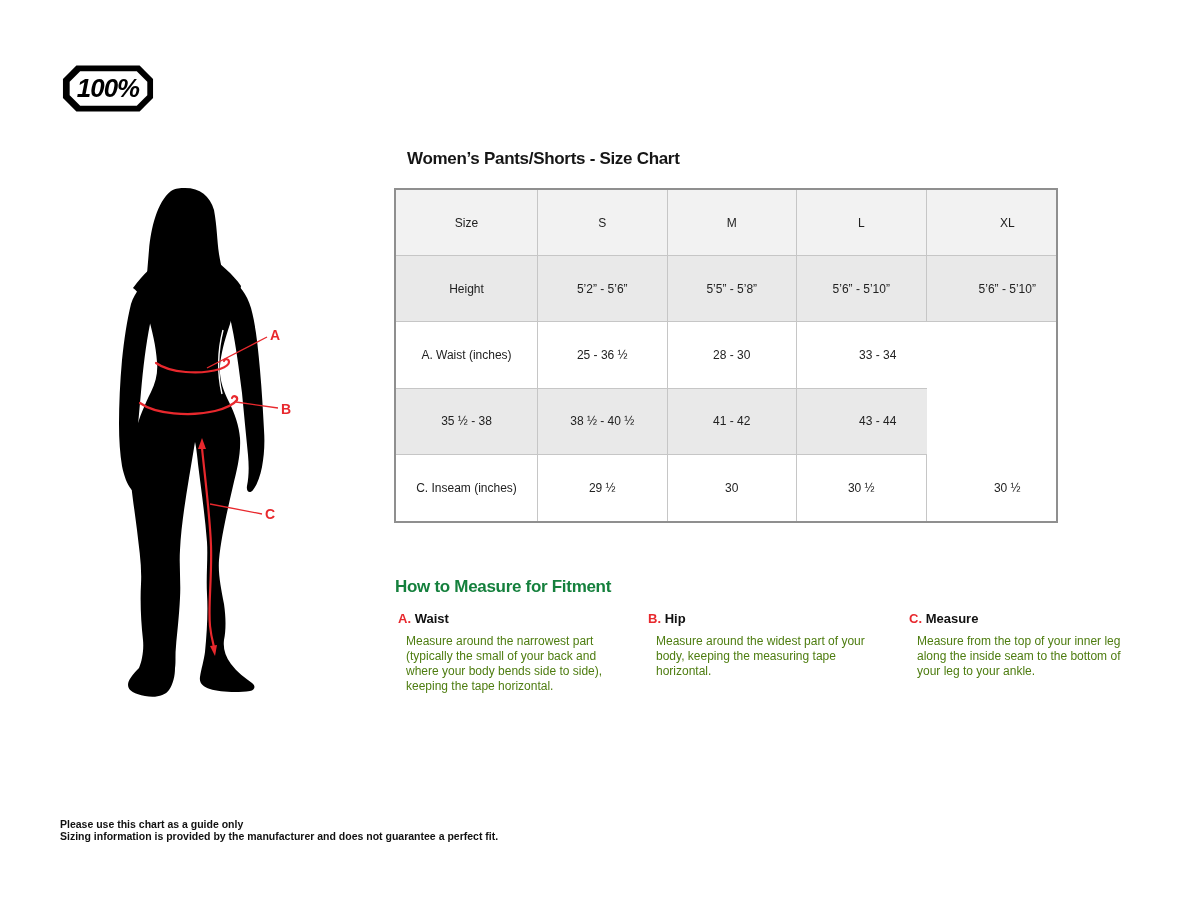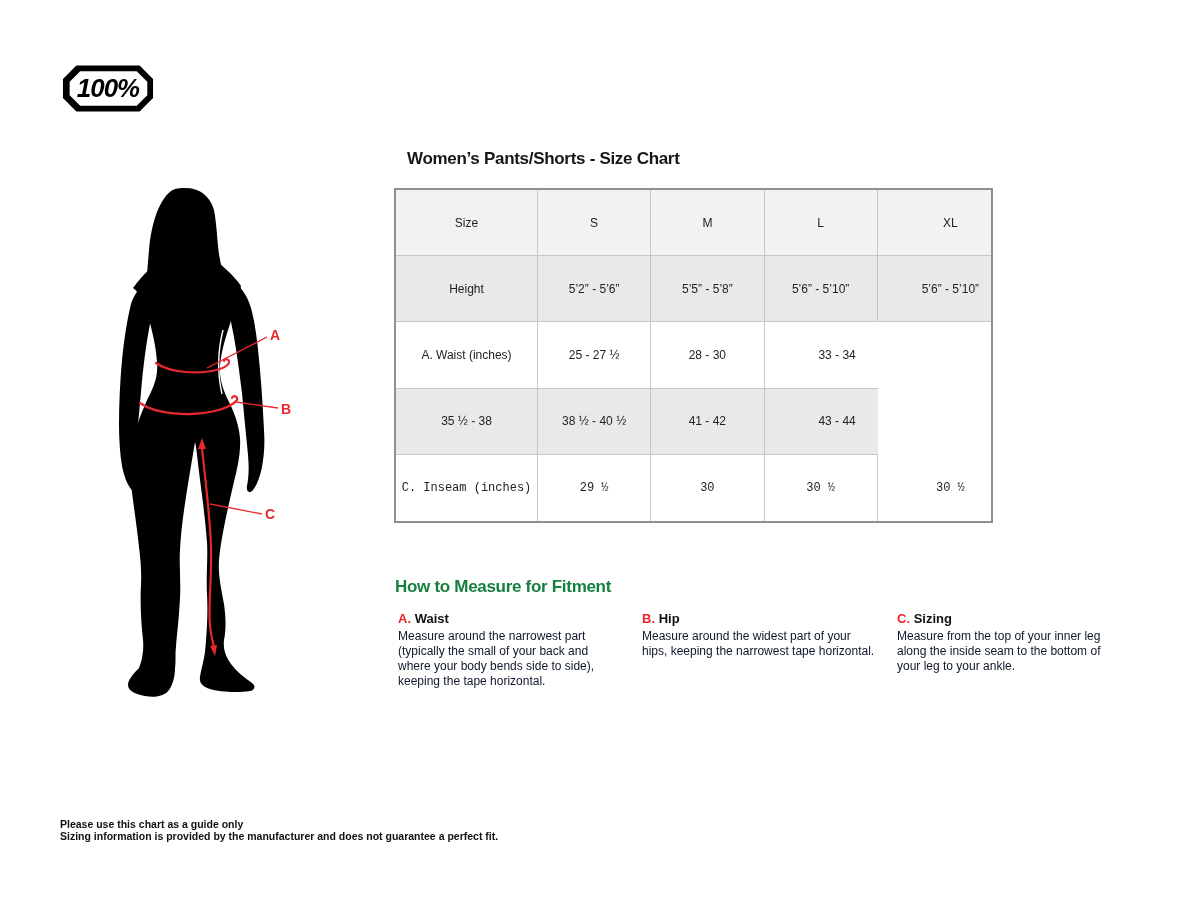--- a/index.html
+++ b/index.html
@@ -7,47 +7,47 @@
     width:1200px;height:900px;position:relative;background:#ffffff;
     font-family:"Liberation Sans",sans-serif;color:#1a1a1a;overflow:hidden;
   }
   .logo{position:absolute;left:62px;top:64px;width:92px;height:49px;}
   .chart-title{
     position:absolute;left:395px;top:137px;margin:12px;
     font-size:17px;font-weight:bold;letter-spacing:-0.3px;color:#161616;
   }
   
   .size-table{
-    position:absolute;left:394px;top:188px;width:599px;height:335px;
+    position:absolute;left:394px;top:188px;width:664px;height:335px;
     box-sizing:border-box;border:2px solid #8f8f8f;background:#fff;
     display:grid;grid-template-rows:repeat(5,1fr);
   }
   .trow{display:grid;grid-template-columns:142px 1fr 1fr 1fr 1fr;}
   .tcell{
     display:flex;align-items:center;justify-content:center;text-align:center;
     font-size:12px;color:#222;
     border-right:1px solid #c6c6c6;border-bottom:1px solid #c6c6c6;
     padding:0 4px;box-sizing:border-box;
   }
   .trow .tcell:last-child{border-right:none;padding-left:36px;}
-  .trow:last-child .tcell{border-bottom:none;font-family:Liberation Mono, monospace;}
+  .trow:last-child .tcell{border-bottom:none;}
   .row-header .tcell{background:#f2f2f2;}
   .row-shade  .tcell{background:#e9e9e9;text-align:center;}
   
   .measure-title{
     position:absolute;left:395px;top:577px;margin:0;
     font-size:17px;font-weight:bold;letter-spacing:-0.3px;color:#15803d;
   }
   .measure-cols{
     position:absolute;left:398px;top:611px;width:700px;
-    display:grid;grid-template-columns:224px 235px 221px;column-gap:20px;
+    display:grid;grid-template-columns:224px 235px 221px;column-gap:26px;
   }
   .measure-item h3{margin:0 0 3px 0;font-size:13px;font-weight:bold;color:#111;}
   .measure-item h3 .letter{color:#e8282d;}
-  .measure-item p{margin:0;font-size:12px;line-height:15px;color:#0f172a;}
+  .measure-item p{margin:8px;font-size:12px;line-height:15px;color:#4d7c0f;}
   
   .figure{position:absolute;left:115px;top:186px;width:185px;height:545px;}
   
   .disclaimer{
     position:absolute;left:60px;top:818px;
     font-size:10.5px;font-weight:bold;line-height:12px;color:#111;
   }
 </style>
 </head>
 <body>
@@ -153,21 +153,21 @@
   </div>
   <div class="trow row-shade">
     <div class="tcell">Height</div>
     <div class="tcell">5’2” - 5’6”</div>
     <div class="tcell">5’5” - 5’8”</div>
     <div class="tcell">5’6” - 5’10”</div>
     <div class="tcell">5’6” - 5’10”</div>
   </div>
   <div class="trow">
     <div class="tcell">A. Waist (inches)</div>
-    <div class="tcell">25 - 27 ½</div>
+    <div class="tcell">25 - 36 ½</div>
     <div class="tcell">28 - 30</div>
     <div class="tcell">33 - 34</div>
   </div>
   <div class="trow row-shade">
     <div class="tcell">35 ½ - 38</div>
     <div class="tcell">38 ½ - 40 ½</div>
     <div class="tcell">41 - 42</div>
     <div class="tcell">43 - 44</div>
   </div>
   <div class="trow">
@@ -187,26 +187,26 @@
       <span class="letter">A.</span>
       <span>Waist</span>
     </h3>
     <p>Measure around the narrowest part (typically the small of your back and where your body bends side to side), keeping the tape horizontal.</p>
   </div>
   <div class="measure-item">
     <h3>
       <span class="letter">B.</span>
       <span>Hip</span>
     </h3>
-    <p>Measure around the widest part of your hips, keeping the narrowest tape horizontal.</p>
+    <p>Measure around the widest part of your body, keeping the measuring tape horizontal.</p>
   </div>
   <div class="measure-item">
     <h3>
       <span class="letter">C.</span>
-      <span>Sizing</span>
+      <span>Measure</span>
     </h3>
     <p>Measure from the top of your inner leg along the inside seam to the bottom of your leg to your ankle.</p>
   </div>
 </div>
 
 <div class="disclaimer">
   <div>Please use this chart as a guide only</div>
   <div>Sizing information is provided by the manufacturer and does not guarantee a perfect fit.</div>
 </div>
 

